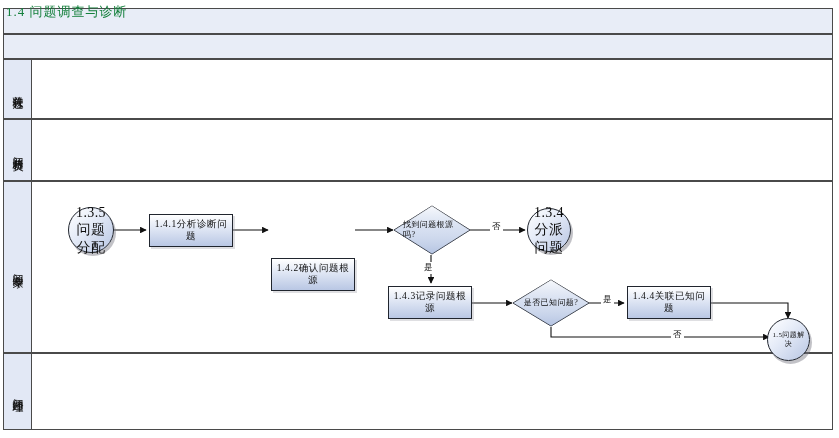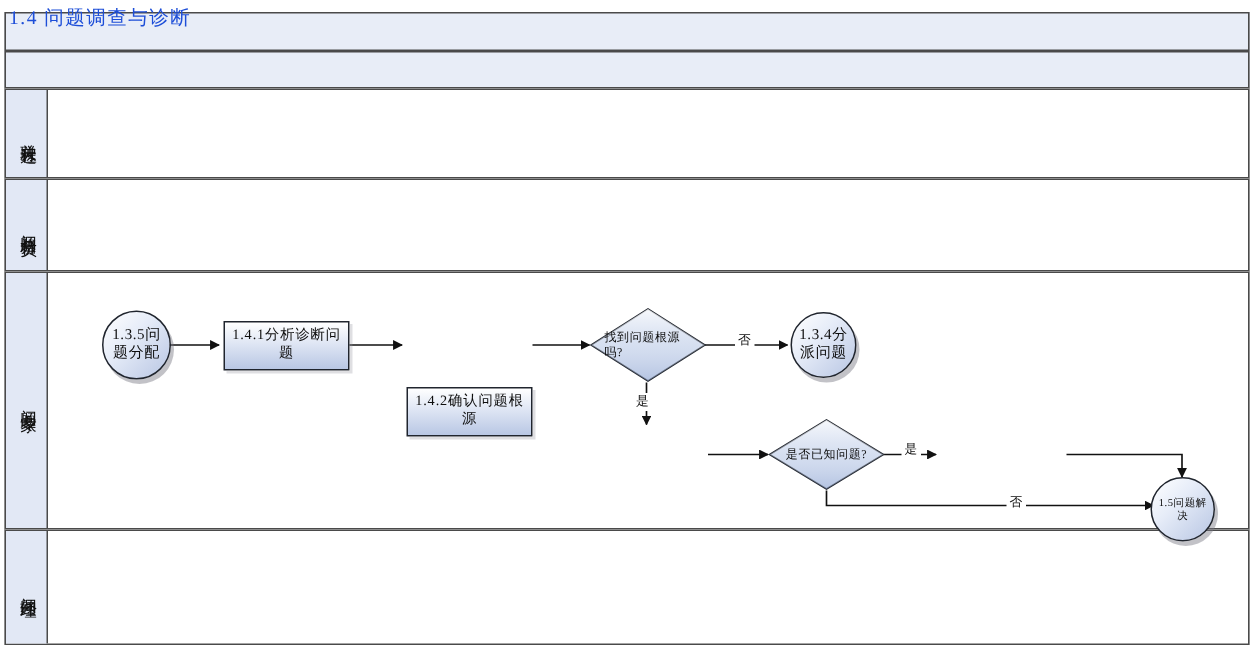--- a/index.html
+++ b/index.html
@@ -38,21 +38,21 @@
     box-sizing: border-box;
     border: 1px solid #4a4a4a;
     background: #e8edf7;
   }
   .title-text {
     position: absolute;
     left: 6px;
     top: 3px;
     font-size: 13px;
     letter-spacing: 1px;
-    color: #1d4ed8;
+    color: #15803d;
     white-space: nowrap;
   }
   .subheader-row {
     position: absolute;
     left: 3px;
     top: 34px;
     width: 830px;
     height: 25px;
     box-sizing: border-box;
     border: 1px solid #4a4a4a;
@@ -119,21 +119,21 @@
 
   .term {
     position: absolute;
     border-radius: 50%;
     box-sizing: border-box;
     border: 1px solid #20252e;
     background: linear-gradient(135deg, #ffffff 0%, #e6ecf8 40%, #b8c6e3 100%);
     display: flex;
     align-items: center;
     justify-content: center;
-    font-size: 10px;
+    font-size: 14px;
     letter-spacing: 0.4px;
     color: #0d0d0d;
     text-align: center;
     line-height: 1.25;
     padding: 0 4px;
     box-shadow: 2px 3px 0 rgba(120,120,130,0.45);
   }
   .term span { display: block; word-break: break-all; }
 
   .diamond-wrap {
@@ -254,36 +254,42 @@
           </linearGradient>
         </defs>
       </svg>
       <div class="diamond-text">找到问题根源吗?</div>
     </div>
 
     <div class="term" style="left:527px; top:208px; width:44px; height:44px;align-items:center;">
       <span>1.3.4分派问题</span>
     </div>
 
+    <div class="proc" style="left:388px; top:286px; width:84px; height:33px;">
+      <span>1.4.3记录问题根源</span>
+    </div>
 
     <div class="diamond-wrap" style="left:512px; top:279px; width:78px; height:48px;">
       <svg width="78" height="48" viewBox="0 0 78 48">
         <polygon points="39,1 77,24 39,47 1,24" fill="#ccd7ec" stroke="#20252e" stroke-width="1"></polygon>
         <polygon points="39,1 77,24 39,47 1,24" fill="url(#dg2)" stroke="none"></polygon>
         <defs>
           <linearGradient id="dg2" x1="0" y1="0" x2="0" y2="1">
             <stop offset="0%" stop-color="#ffffff" stop-opacity="0.85"></stop>
             <stop offset="55%" stop-color="#e2e9f6" stop-opacity="0.35"></stop>
             <stop offset="100%" stop-color="#9fb2d8" stop-opacity="0.55"></stop>
           </linearGradient>
         </defs>
       </svg>
       <div class="diamond-text">是否已知问题?</div>
     </div>
 
+    <div class="proc" style="left:627px; top:286px; width:84px; height:33px;">
+      <span>1.4.4关联已知问题</span>
+    </div>
 
     <div class="term" style="left:767px; top:318px; width:43px; height:43px; font-size:7px;align-items:center;">
       <span>1.5问题解决</span>
     </div>
 
     <div class="edge-label" style="left:490px; top:221px;">否</div>
     <div class="edge-label" style="left:422px; top:262px;">是</div>
     <div class="edge-label" style="left:601px; top:294px;">是</div>
     <div class="edge-label" style="left:671px; top:329px;">否</div>
 

